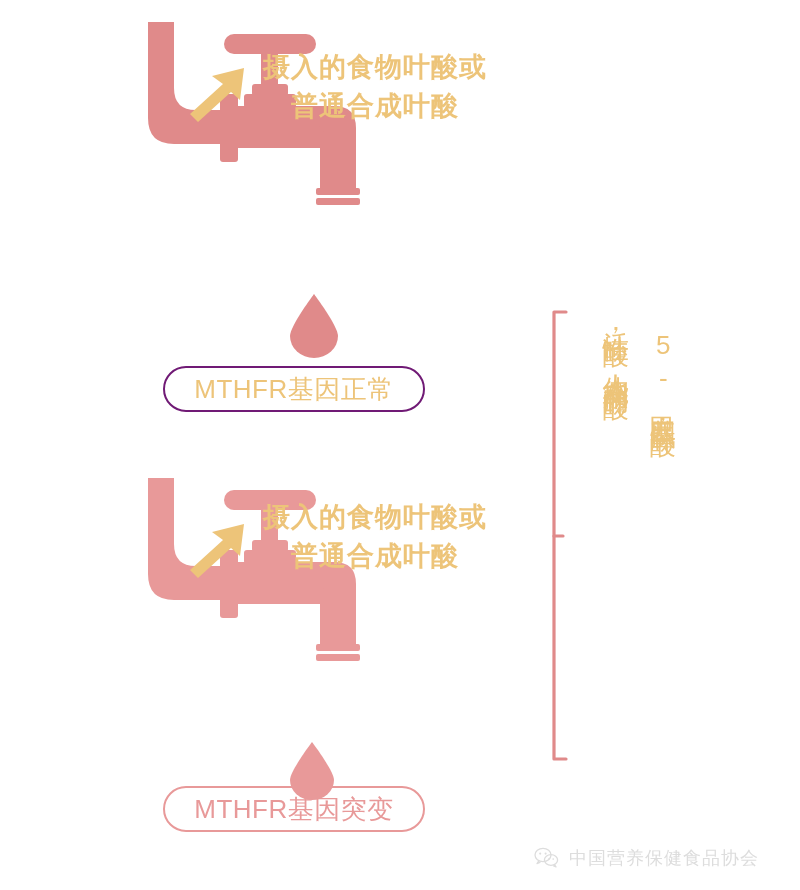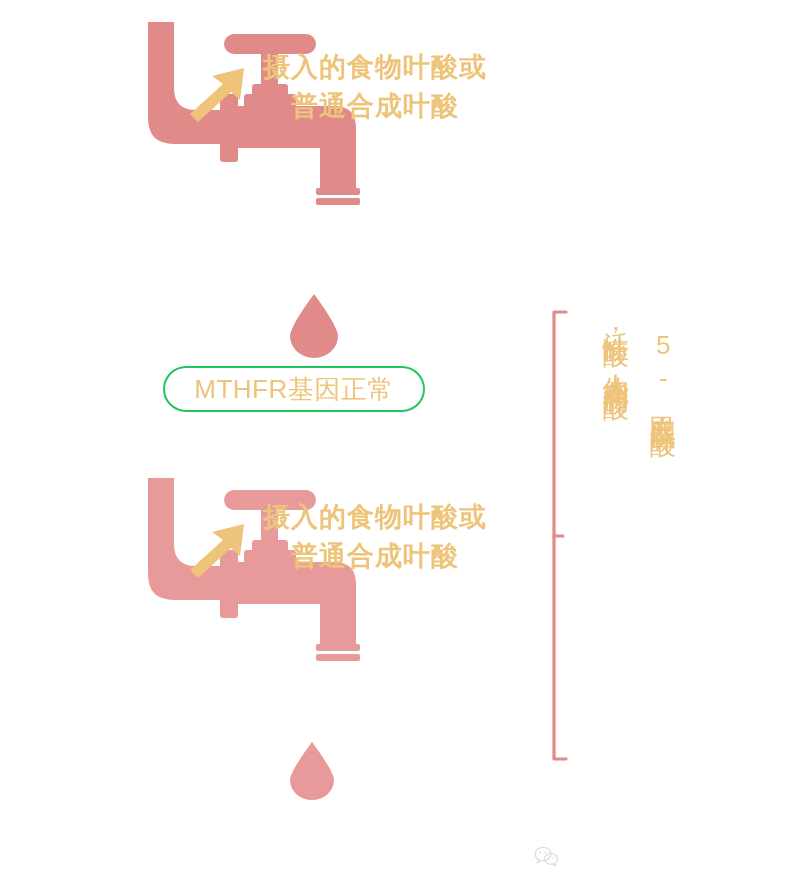--- a/index.html
+++ b/index.html
@@ -36,21 +36,21 @@
     box-sizing:border-box;
     border-radius:999px;
     display:flex;
     align-items:center;
     justify-content:center;
     font-size:26px;
     letter-spacing:0.5px;
     white-space:nowrap;
     background:transparent;
   }
-  .pill-normal{border:2px solid #22c55e;color:#edc479;}
+  .pill-normal{border:2px solid #701a75;color:#edc479;}
   .pill-mutant{border:2px solid #e89999;color:#e89999;}
 
   
   .bracket{position:absolute;}
   .vtext{
     position:absolute;
     color:#edc479;
     writing-mode:vertical-rl;
     text-orientation:upright;
     font-size:26px;
@@ -148,20 +148,23 @@
     <svg width="64" height="58" viewBox="0 0 64 58">
       <path d="M58,2 L26,10 L37,18 L4,48 L12,56 L45,26 L54,34 Z" fill="#edc479"></path>
     </svg>
   </div>
 
   <div class="caption" style="left:240px;top:498px;width:270px;">
     <div>摄入的食物叶酸或</div>
     <div>普通合成叶酸</div>
   </div>
 
+  <div class="pill pill-mutant" style="left:163px;top:786px;width:262px;height:46px;">
+    <span>MTHFR基因突变</span>
+  </div>
 
   <div class="bracket" style="left:548px;top:308px;">
     <svg width="30" height="455" viewBox="0 0 30 455">
       <path d="M18,4 L6,4 L6,451 L18,451" fill="none" stroke="#e08a8a" stroke-width="3.2" stroke-linecap="round" stroke-linejoin="round"></path>
       <path d="M6,228 L15,228" fill="none" stroke="#e08a8a" stroke-width="3.2" stroke-linecap="round"></path>
     </svg>
   </div>
 
   <div class="vtext" style="left:596px;top:312px;height:450px;">活性叶酸，人体能利用的叶酸</div>
 
@@ -171,15 +174,16 @@
     <svg class="wm-icon" width="26" height="22" viewBox="0 0 26 22">
       <ellipse cx="9" cy="8" rx="8" ry="6.6" fill="none" stroke="#dddddd" stroke-width="1.3"></ellipse>
       <path d="M5,13.6 L3,16.6 L6.4,15.1" fill="none" stroke="#dddddd" stroke-width="1.3" stroke-linejoin="round"></path>
       <circle cx="6.2" cy="6.6" r="1.05" fill="#dddddd"></circle>
       <circle cx="11.6" cy="6.6" r="1.05" fill="#dddddd"></circle>
       <ellipse cx="17" cy="13" rx="6.6" ry="5.4" fill="none" stroke="#dddddd" stroke-width="1.3"></ellipse>
       <path d="M20.3,17.4 L22,19.9 L19.2,18.6" fill="none" stroke="#dddddd" stroke-width="1.3" stroke-linejoin="round"></path>
       <circle cx="14.8" cy="12" r="0.85" fill="#dddddd"></circle>
       <circle cx="19.2" cy="12" r="0.85" fill="#dddddd"></circle>
     </svg>
+    <span>中国营养保健食品协会</span>
   </div>
 
 </div>
 
 </body></html>

